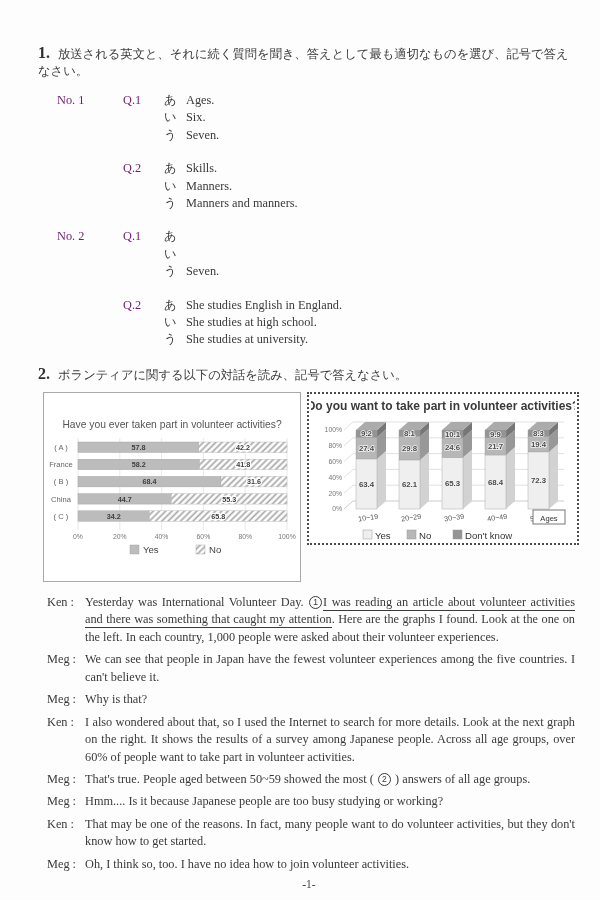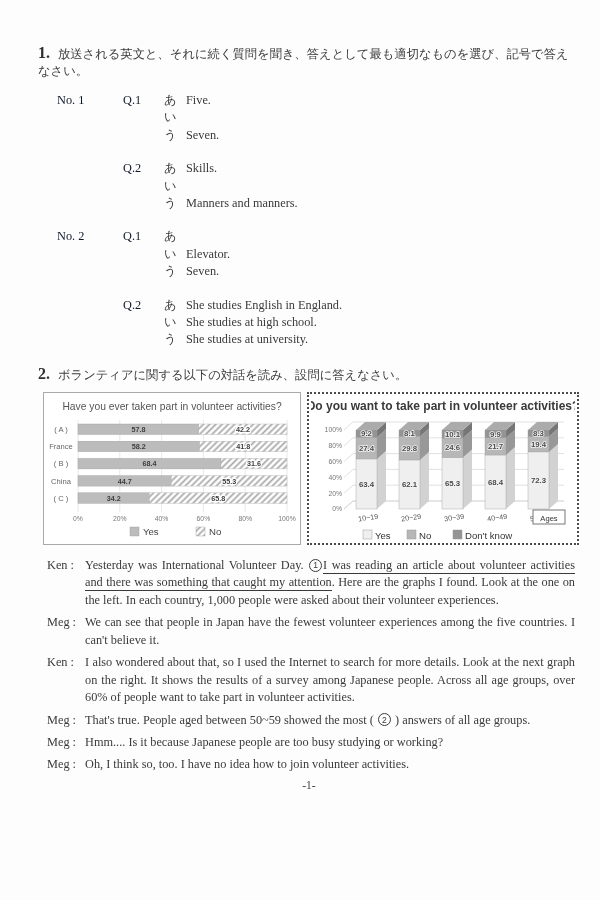--- a/index.html
+++ b/index.html
@@ -13,26 +13,26 @@
   .page { box-sizing:border-box; width:600px; height:900px; padding:44px 20px 0 38px; }
 
   
   .sec-header { margin:0 0 12px 0; font-size:12.3px; }
   .sec-num { font-size:16px; font-weight:bold; margin-right:8px; color:#2f2f2f; }
 
   
   .qblock { margin-bottom:16px; }
   .qrow { display:grid; grid-template-columns:66px 41px 22px auto; margin-left:19px;
           font-size:12.3px; line-height:17.4px; }
-  .qrow .no, .qrow .q { color:#0f172a; }
+  .qrow .no, .qrow .q { color:#701a75; }
   .qrow .marker { color:#3a3a3a; }
 
   
   .charts-row { display:flex; gap:6px; margin:8px 0 12px 5px; }
-  .chart-box-left { width:258px; height:153px; border:1px solid #a9a9a9; background:#fff;
+  .chart-box-left { width:258px; height:190px; border:1px solid #a9a9a9; background:#fff;
                     box-sizing:border-box; display:flex; align-items:center; justify-content:center; }
   .chart-box-right { width:272px; height:153px; border:2px dotted #4a4a4a; background:#fff;
                      box-sizing:border-box; display:flex; align-items:center; justify-content:center; }
 
   
   .dialogue { margin:0 0 0 4px; font-size:12.3px; line-height:17.45px; }
   .dialogue p { margin:5px; padding-left:38px; text-align:justify; }
   .spk { display:inline-block; margin-left:-38px; width:38px; }
   .u-seg { border-bottom:1px solid #3a3a3a; padding-bottom:1px; }
   .circ { display:inline-flex; align-items:center; justify-content:center;
@@ -49,64 +49,65 @@
 <div class="page">
 
   <p class="sec-header"><span class="sec-num">1.</span><span>放送される英文と、それに続く質問を聞き、答えとして最も適切なものを選び、記号で答えなさい。</span></p>
 
   <div id="listening">
       <div class="qblock">
         <div class="qrow">
           <span class="no">No. 1</span>
           <span class="q">Q.1</span>
           <span class="marker">あ</span>
-          <span class="txt">Five.</span>
-        </div>
-        <div class="qrow">
-          <span class="no"></span>
-          <span class="q"></span>
-          <span class="marker">い</span>
+          <span class="txt">Ages.</span>
+        </div>
+        <div class="qrow">
+          <span class="no"></span>
+          <span class="q"></span>
+          <span class="marker">い</span>
+          <span class="txt">Six.</span>
         </div>
         <div class="qrow">
           <span class="no"></span>
           <span class="q"></span>
           <span class="marker">う</span>
           <span class="txt">Seven.</span>
         </div>
       </div>
       <div class="qblock">
         <div class="qrow">
           <span class="no"></span>
           <span class="q">Q.2</span>
           <span class="marker">あ</span>
           <span class="txt">Skills.</span>
         </div>
         <div class="qrow">
           <span class="no"></span>
           <span class="q"></span>
           <span class="marker">い</span>
+          <span class="txt">Manners.</span>
         </div>
         <div class="qrow">
           <span class="no"></span>
           <span class="q"></span>
           <span class="marker">う</span>
           <span class="txt">Manners and manners.</span>
         </div>
       </div>
       <div class="qblock">
         <div class="qrow">
           <span class="no">No. 2</span>
           <span class="q">Q.1</span>
           <span class="marker">あ</span>
         </div>
         <div class="qrow">
           <span class="no"></span>
           <span class="q"></span>
           <span class="marker">い</span>
-          <span class="txt">Elevator.</span>
         </div>
         <div class="qrow">
           <span class="no"></span>
           <span class="q"></span>
           <span class="marker">う</span>
           <span class="txt">Seven.</span>
         </div>
       </div>
       <div class="qblock">
         <div class="qrow">
@@ -123,21 +124,21 @@
         </div>
         <div class="qrow">
           <span class="no"></span>
           <span class="q"></span>
           <span class="marker">う</span>
           <span class="txt">She studies at university.</span>
         </div>
       </div>
     </div>
 
-  <p class="sec-header" style="margin-bottom:6px"><span class="sec-num">2.</span><span>ボランティアに関する以下の対話を読み、設問に答えなさい。</span></p>
+  <p class="sec-header" style="margin-bottom:6px"><span class="sec-num">2.</span><span>ボランティアに関する以下の対話を読み、記号で答えなさい。</span></p>
 
   <div class="charts-row">
     <div class="chart-box-left" id="leftChart">
         <svg width="254" height="149" viewBox="0 0 254 149">
           <defs>
             <pattern id="hatchL" width="4.4" height="4.4" patternUnits="userSpaceOnUse" patternTransform="rotate(45)">
               <rect width="4.4" height="4.4" fill="#ffffff"></rect>
               <line x1="1.4" y1="0" x2="1.4" y2="4.4" stroke="#a8a8a8" stroke-width="1.7"></line>
             </pattern>
           </defs>
@@ -263,20 +264,22 @@
           <text x="108" y="142.5" font-size="9.6" fill="#333">No</text>
           <rect x="142" y="134" width="9" height="9" fill="#949494" stroke="#9a9a9a" stroke-width="0.5"></rect>
           <text x="154" y="142.5" font-size="9.6" fill="#333">Don't know</text>
         </svg>
       </div>
   </div>
 
   <div class="dialogue" id="dialogue">
       <p><span class="spk">Ken :</span><span>Yesterday was International Volunteer Day.  </span><span class="circ">1</span><span class="u-seg">I was reading an article about volunteer activities and there was something that caught my attention</span><span>.  Here are the graphs I found.  Look at the one on the left.  In each country, 1,000 people were asked about their volunteer experiences.</span></p>
       <p><span class="spk">Meg :</span><span>We can see that people in Japan have the fewest volunteer experiences among the five countries.  I can't believe it.</span></p>
+      <p><span class="spk">Meg :</span><span>Why is that?</span></p>
       <p><span class="spk">Ken :</span><span>I also wondered about that, so I used the Internet to search for more details.  Look at the next graph on the right.  It shows the results of a survey among Japanese people.  Across all age groups, over 60% of people want to take part in volunteer activities.</span></p>
       <p><span class="spk">Meg :</span><span>That's true.  People aged between 50~59 showed the most (  </span><span class="circ">2</span><span>  ) answers of all age groups.</span></p>
       <p><span class="spk">Meg :</span><span>Hmm....  Is it because Japanese people are too busy studying or working?</span></p>
+      <p><span class="spk">Ken :</span><span>That may be one of the reasons.  In fact, many people want to do volunteer activities, but they don't know how to get started.</span></p>
       <p><span class="spk">Meg :</span><span>Oh, I think so, too.  I have no idea how to join volunteer activities.</span></p>
     </div>
 
   <div class="page-num">-1-</div>
 </div>
 
 </body></html>

